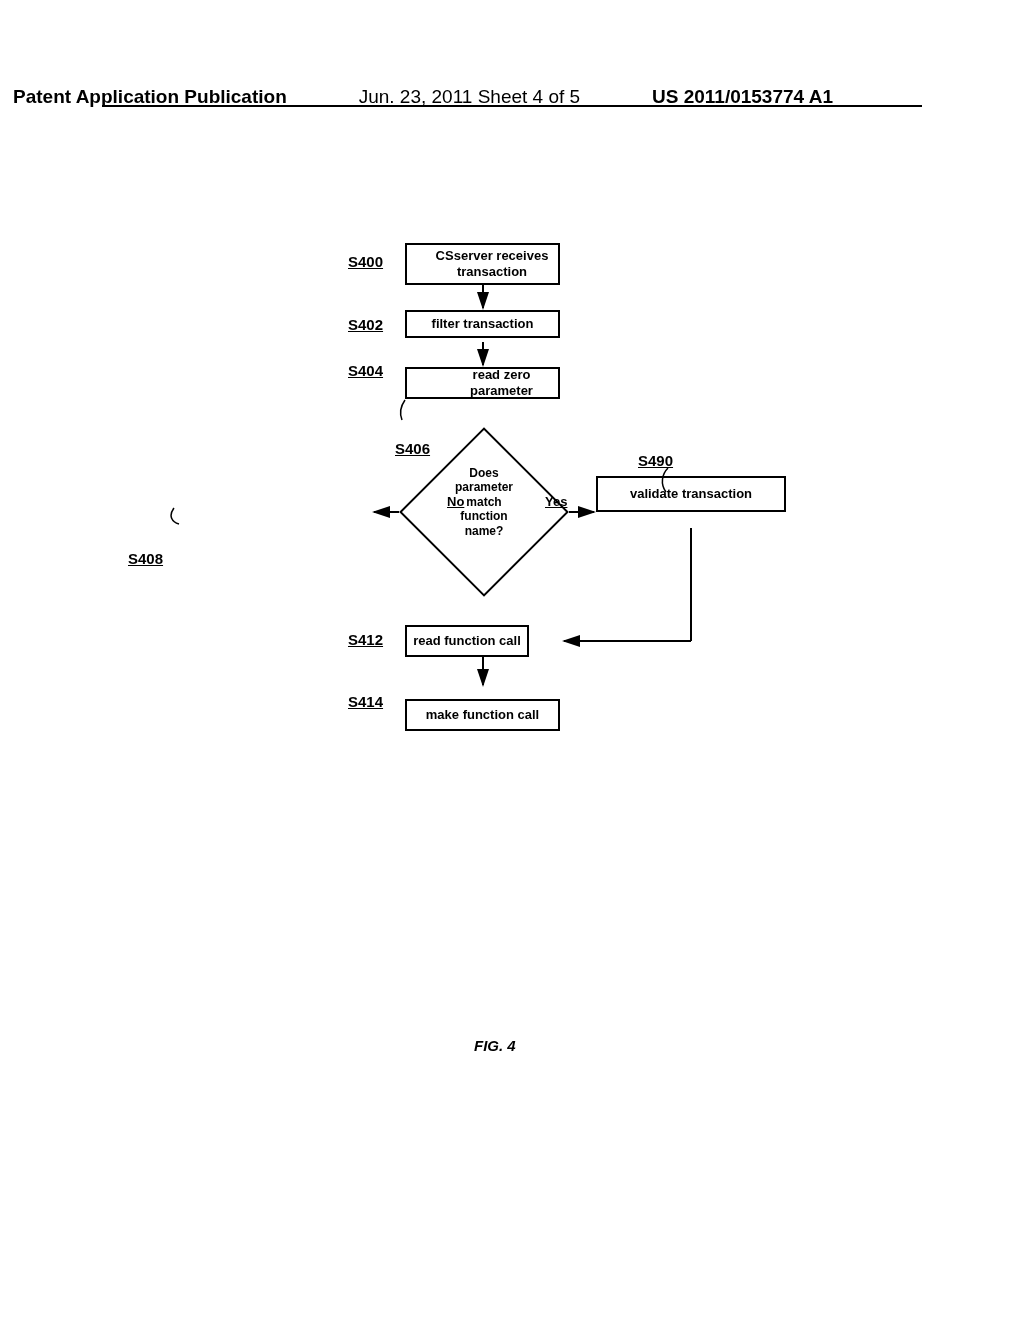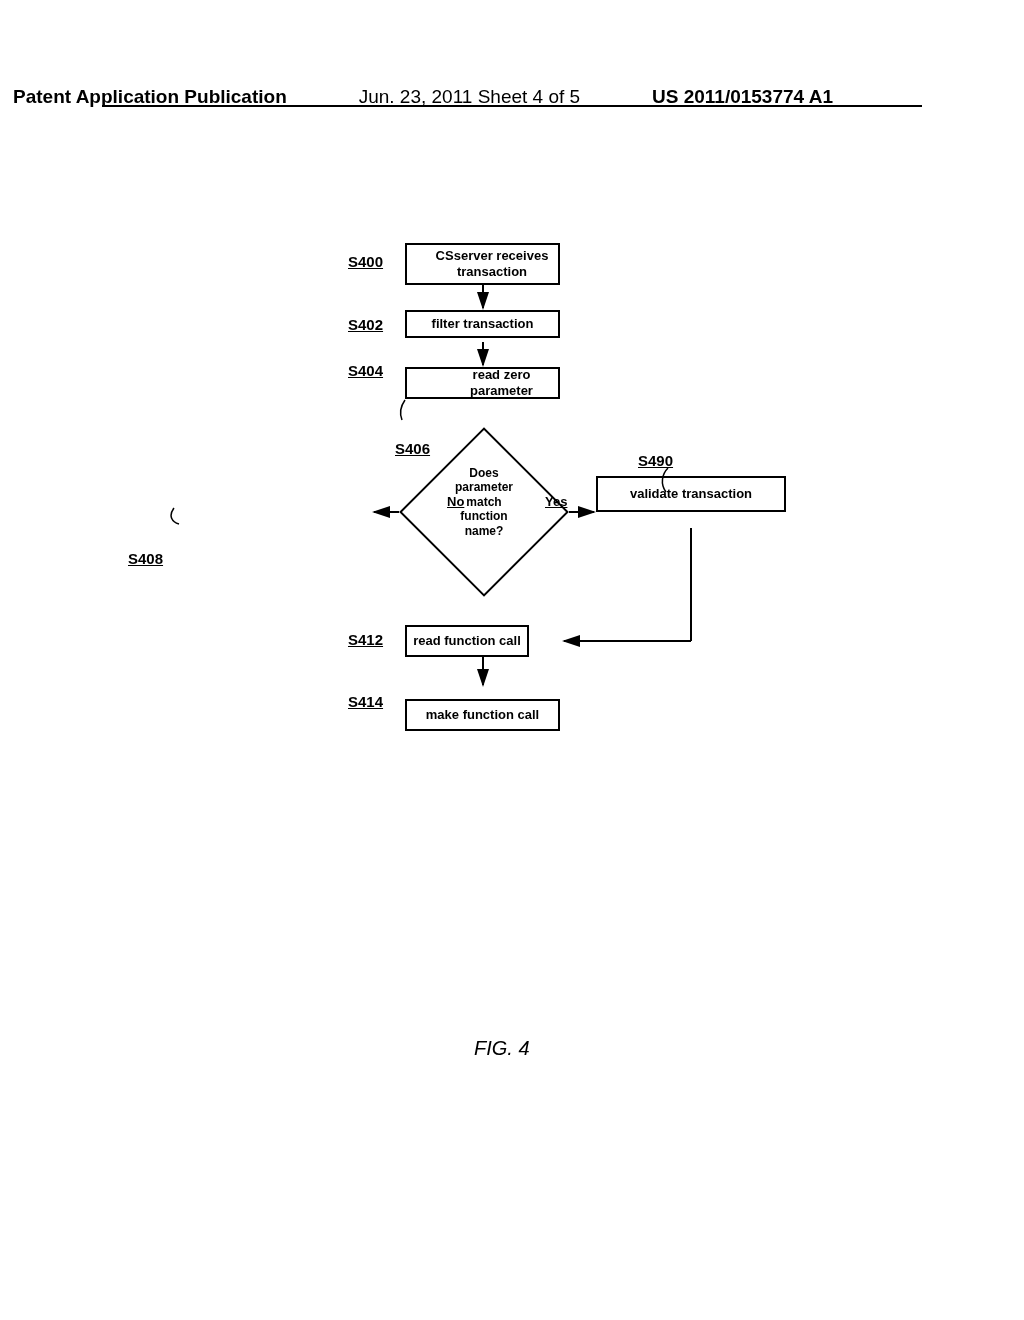--- a/index.html
+++ b/index.html
@@ -75,22 +75,22 @@
     position: absolute;
     text-align: center;
     font-size: 12px;
     font-weight: bold;
     line-height: 1.2;
     pointer-events: none;
   }
   .fig-caption {
     position: absolute;
     font-style: italic;
-    font-weight: normal;
-    font-size: 20px;
+    font-weight: bold;
+    font-size: 15px;
   }
   .yn-label {
     position: absolute;
     font-size: 13px;
     font-weight: bold;
     text-decoration: underline;
   }
 </style>
 </head>
 <body>

